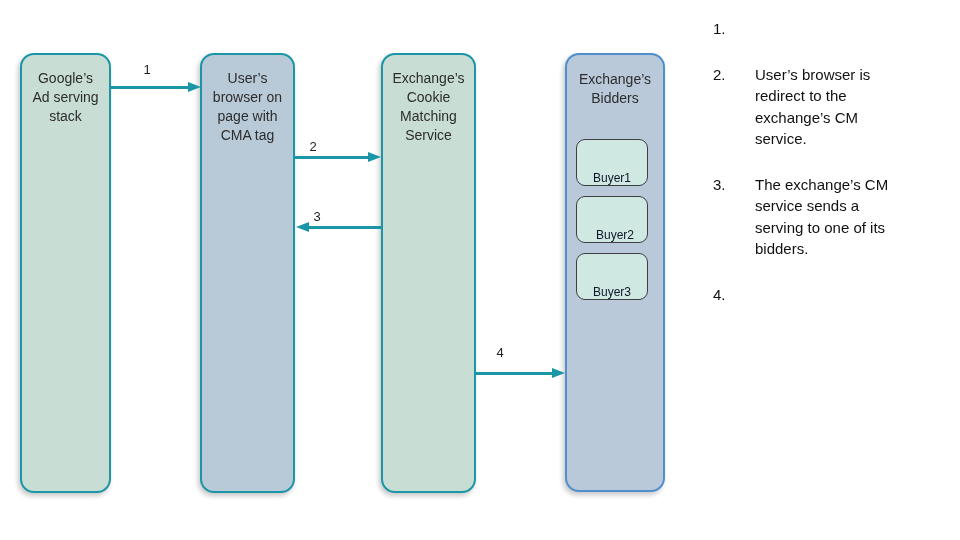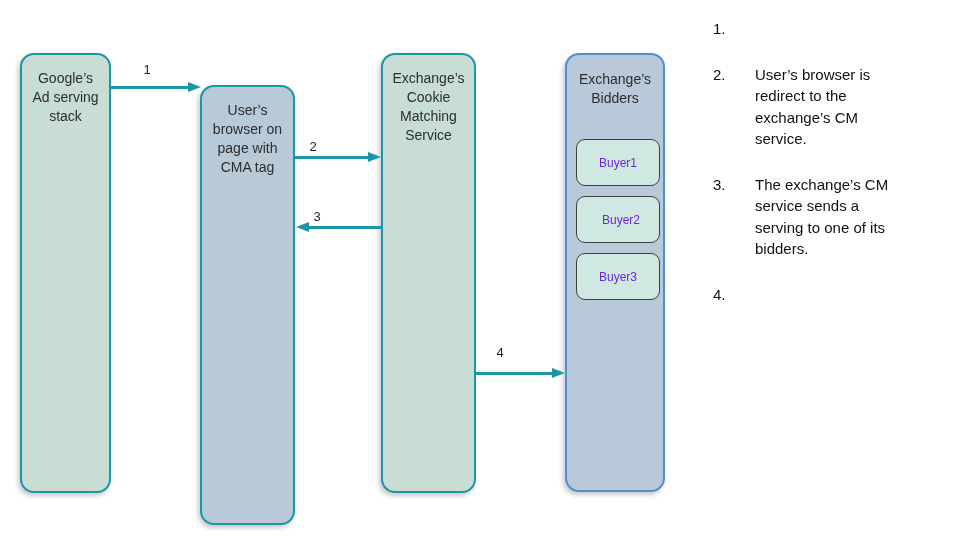--- a/index.html
+++ b/index.html
@@ -15,24 +15,24 @@
   .col.green{background:var(--green-fill,#c8ded4);border:2px solid var(--teal,#1a93a4);}
   .col.blue{background:var(--blue-fill,#b8c9d7);border:2px solid var(--teal,#1a93a4);}
   .col.bidders{background:var(--bidders-fill,#b9c9da);border:2px solid var(--blue-border,#4f8fce);}
   .col-label{
     white-space:pre-line;text-align:center;color:var(--diagram-text,#2d2d2d);
     font-size:14px;line-height:19px;padding-top:14px;
   }
   .col.bidders .col-label{padding-top:15px;}
   
   .buyer{
-    position:absolute;box-sizing:border-box;width:84px;height:47px;left:9px;
+    position:absolute;box-sizing:border-box;width:72px;height:47px;left:9px;
     background:var(--buyer-fill,#cfe8e2);border:1px solid var(--buyer-border,#3c4043);
-    border-radius:9px;display:flex;align-items:center;justify-content:center;
-    font-size:12px;color:#6d28d9;
+    border-radius:9px;display:flex;align-items:flex-end;justify-content:center;
+    font-size:12px;color:#0f172a;
   }
   
   .arrow-line{position:absolute;height:3px;background:var(--teal,#1a96a8);}
   .arrow-head{position:absolute;width:0;height:0;border-top:5px solid transparent;border-bottom:5px solid transparent;}
   .arrow-head.right{border-left:13px solid var(--teal,#1a96a8);}
   .arrow-head.left{border-right:13px solid var(--teal,#1a96a8);}
   .arrow-num{
     position:absolute;width:14px;text-align:center;font-size:13px;color:#1f1f1f;line-height:15px;
   }
   
@@ -48,21 +48,21 @@
 <body>
 
 <div class="canvas">
 
   <div class="col green" style="left:20px;top:53px;width:91px;height:440px;">
     <div class="col-label">Google’s
 Ad serving
 stack</div>
   </div>
 
-  <div class="col blue" style="left:200px;top:53px;width:95px;height:440px;margin-top:32px;">
+  <div class="col blue" style="left:200px;top:53px;width:95px;height:440px;">
     <div class="col-label">User’s
 browser on
 page with
 CMA tag</div>
   </div>
 
   <div class="col green" style="left:381px;top:53px;width:95px;height:440px;">
     <div class="col-label">Exchange’s
 Cookie
 Matching

